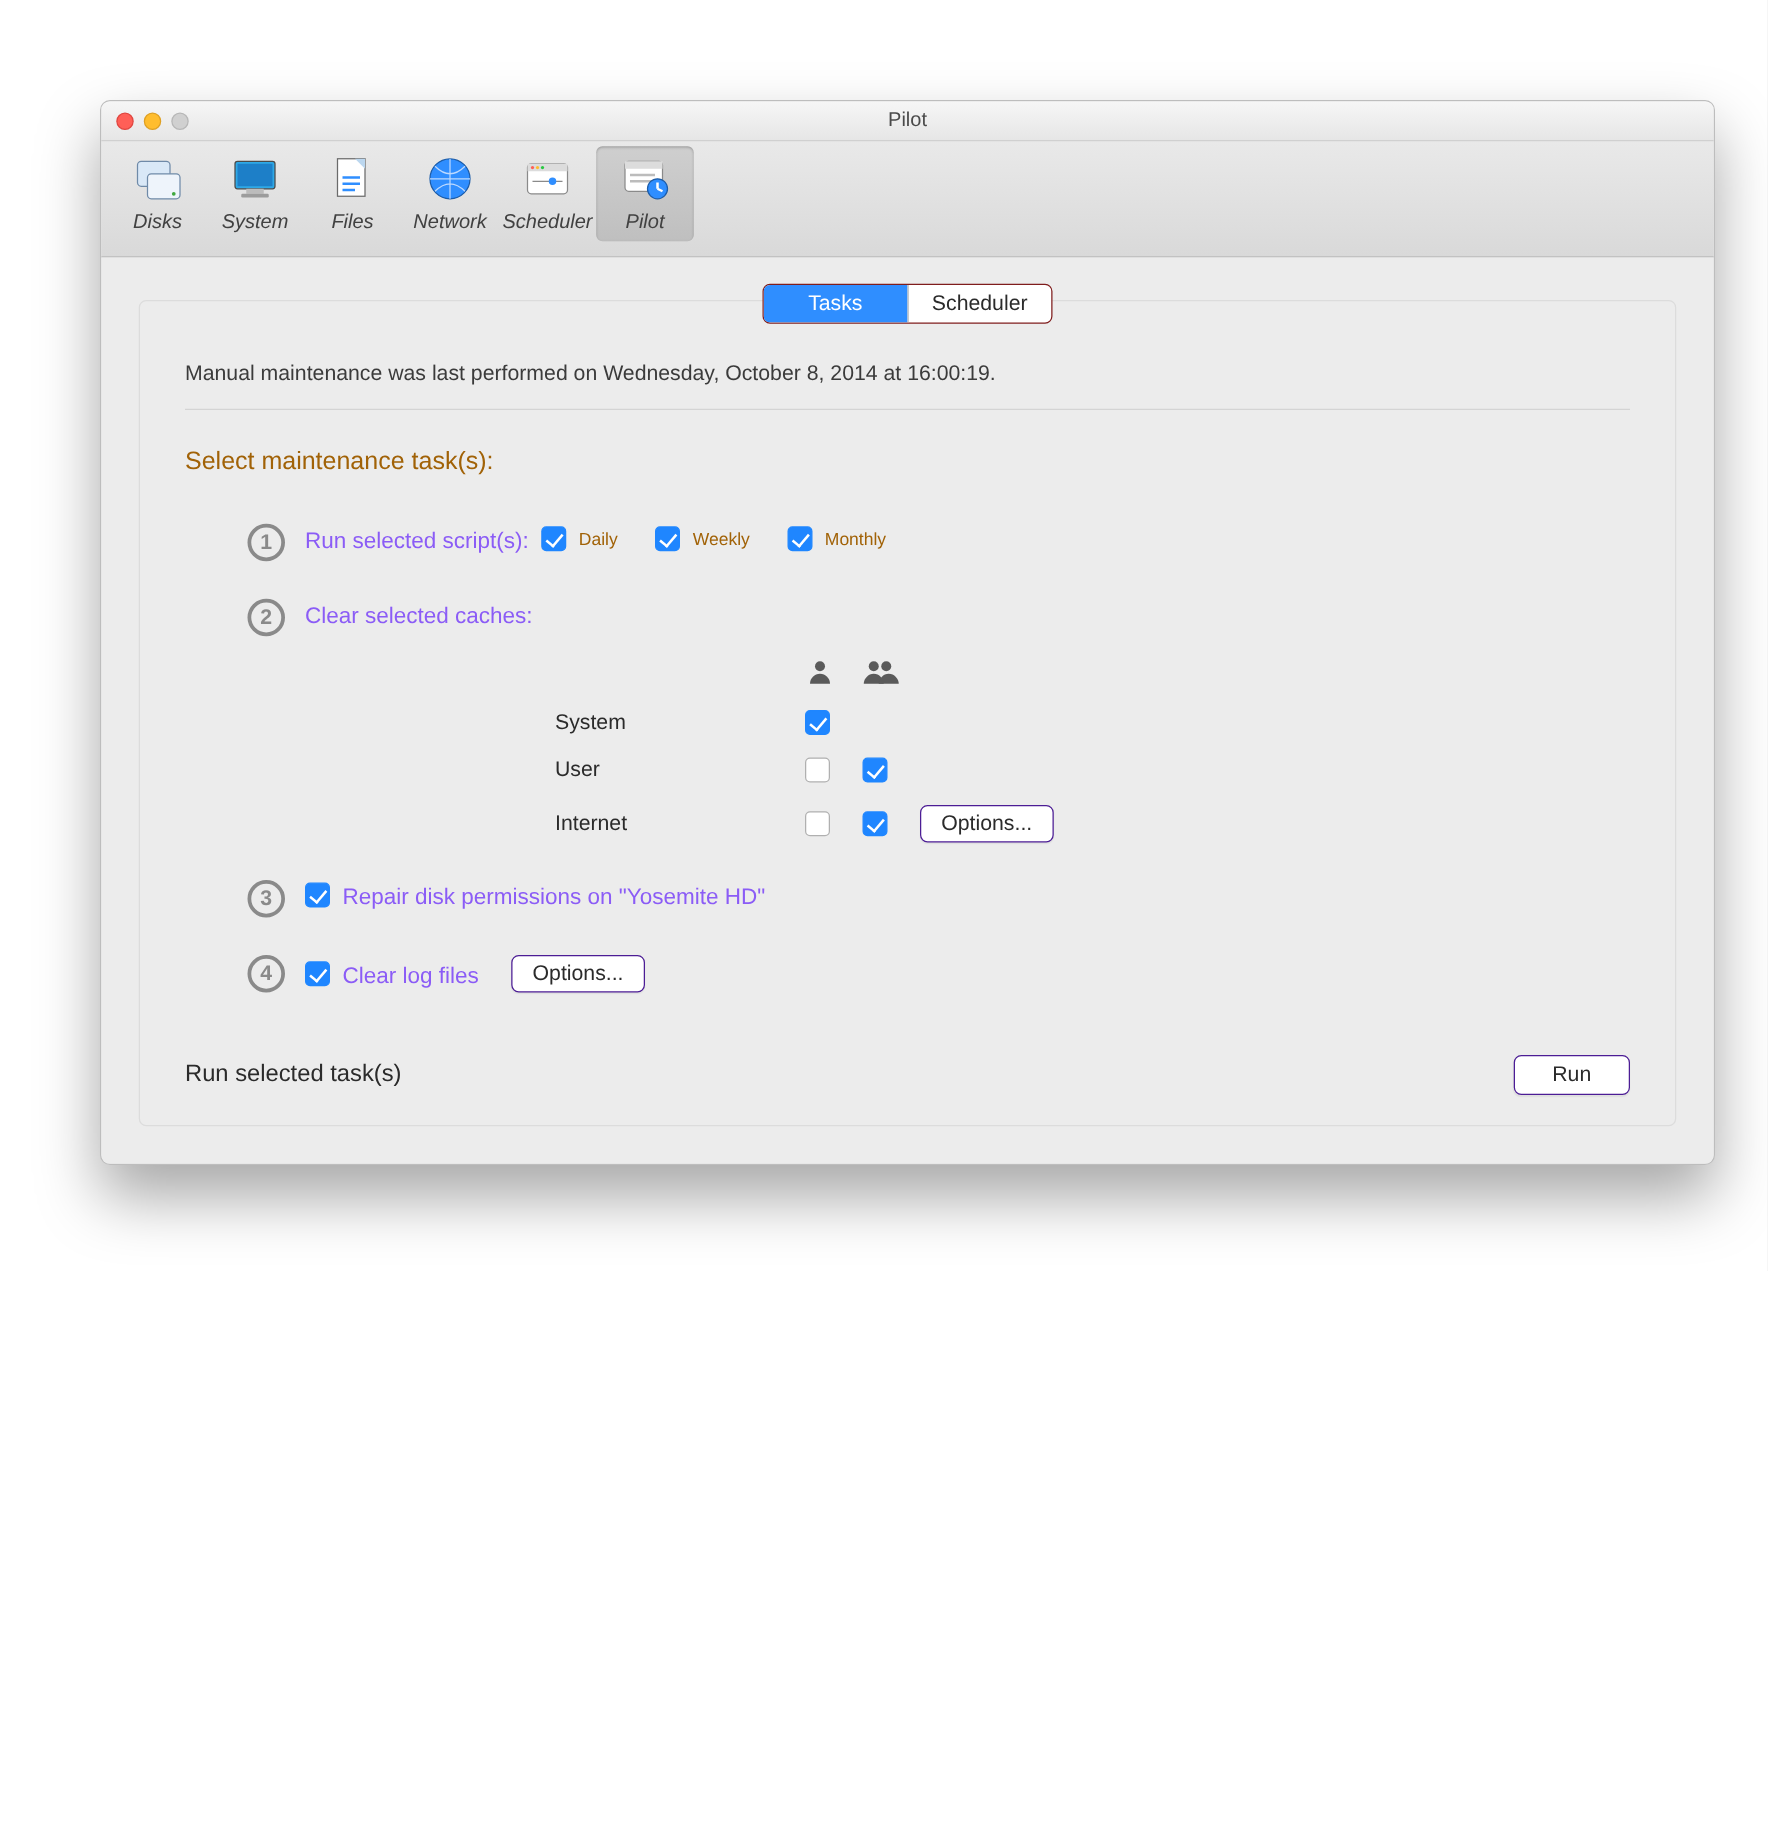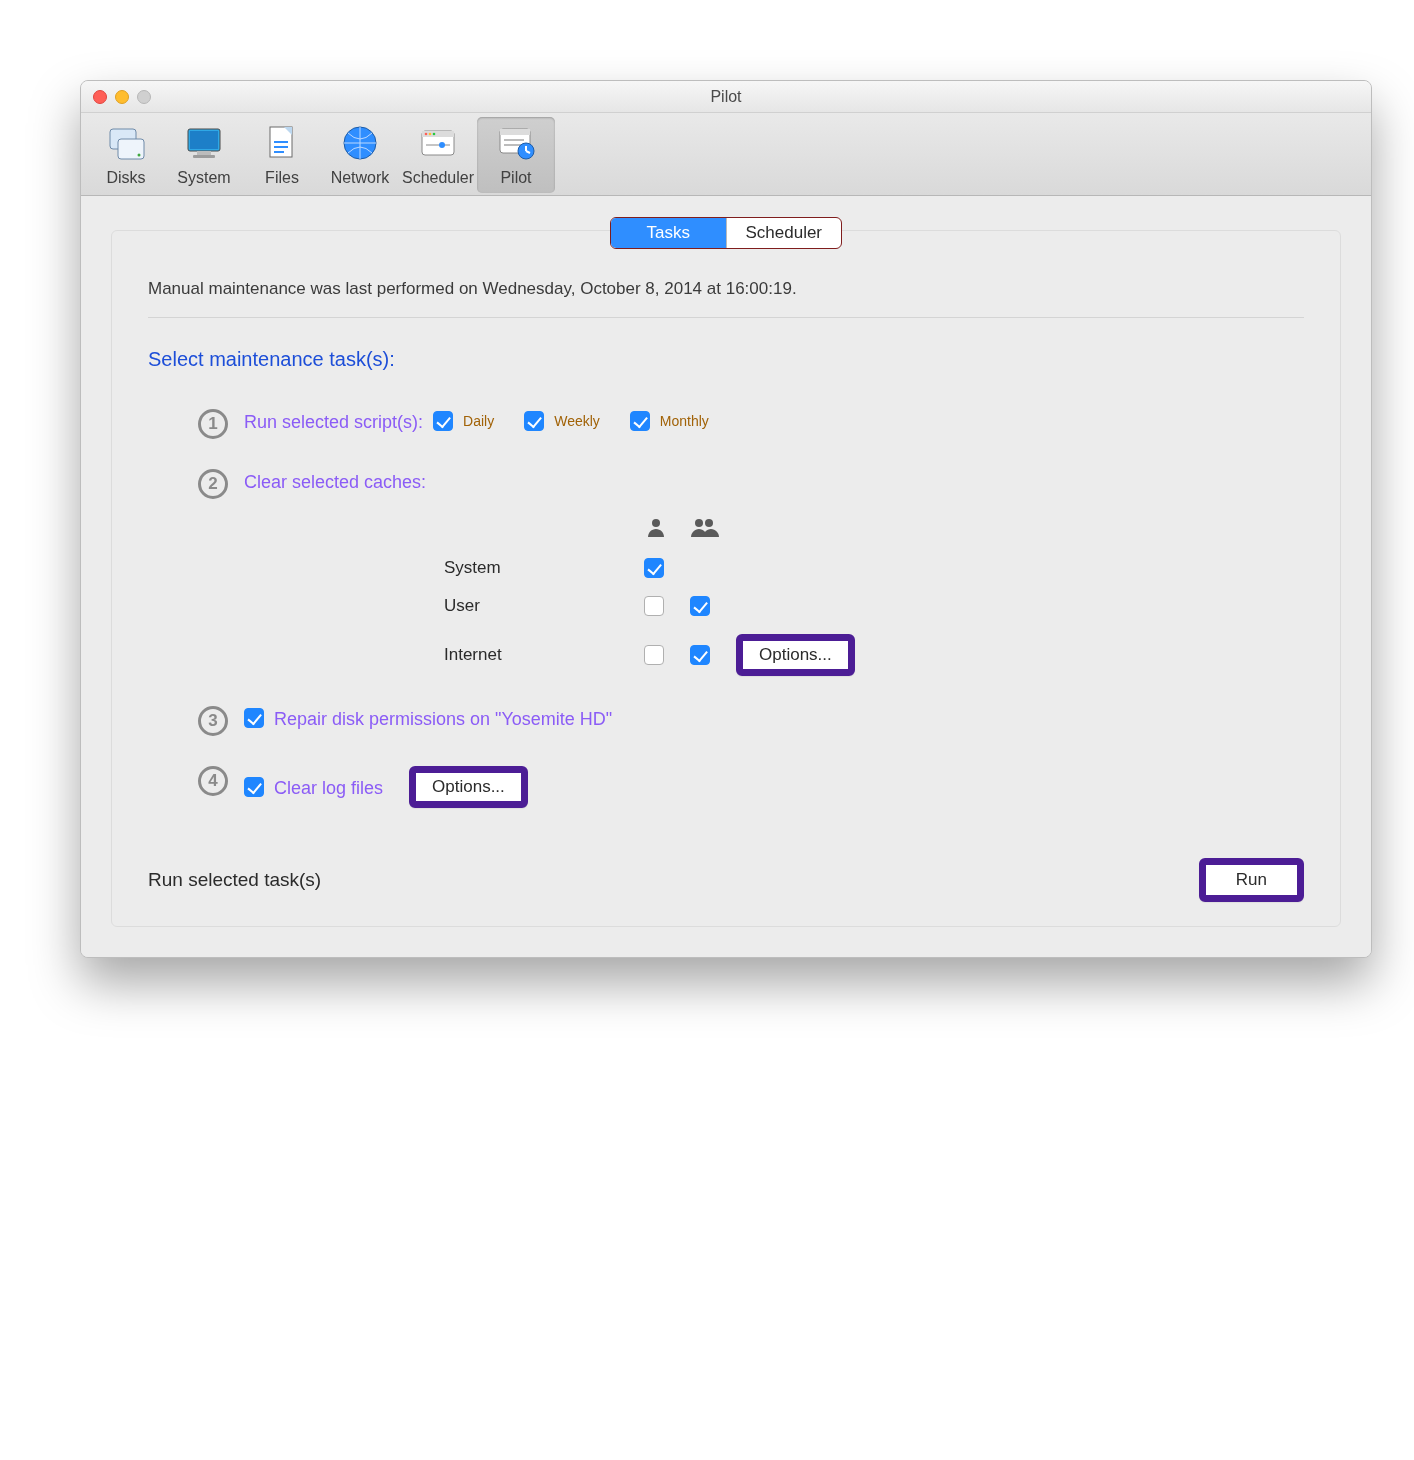--- a/index.html
+++ b/index.html
@@ -34,23 +34,24 @@
   }
   .tl { width: 14px; height: 14px; border-radius: 50%; }
   .tl.red { background:#ff5f57; border:1px solid #e04640; }
   .tl.yel { background:#ffbd2e; border:1px solid #dfa023; }
   .tl.gry { background:#d0d0d0; border:1px solid #b7b7b7; }
   .title {
     position: absolute; left:0; right:0; text-align:center;
     font-size: 16px; color:#4a4a4a;
   }
   .toolbar {
-    display:flex; padding: 4px 6px 2px 6px;
+    display:flex; padding: 4px 6px 12px 6px;
     background: linear-gradient(#e9e9e9,#d9d9d9);
     border-bottom: 1px solid #b7b7b7;
+    font-style: italic;
   }
   .toolbar-item {
     width: 78px; text-align:center; padding: 4px 2px 6px 2px;
     font-size: 16px; color:#414141; border-radius:5px;
   }
   .toolbar-item.active {
     background: linear-gradient(#cfcfcf,#bfbfbf);
     box-shadow: inset 0 1px 2px rgba(0,0,0,0.25);
   }
   .toolbar-icon {
@@ -75,21 +76,21 @@
   .seg.active { background:#2f8eff; color:#fff; }
   .seg + .seg { border-left:1px solid #b9b9b9; }
   .inner { padding: 0 36px; }
   .status {
     font-size: 17px; color:#3b3b3b; padding-bottom: 18px;
   }
   hr.sep {
     border:none; border-top:1px solid #d4d4d4; margin-bottom: 30px;
   }
   .section-head {
-    font-size: 20px; color:#1d4ed8; margin-bottom: 38px;
+    font-size: 20px; color:#a16207; margin-bottom: 38px;
   }
   .task-row { display:flex; align-items:flex-start; gap:16px; margin-bottom: 30px; padding-left: 50px; }
   .circled {
     width:30px; height:30px; border-radius:50%;
     border:3px solid #8a8a8a; color:#8a8a8a;
     display:flex; align-items:center; justify-content:center;
     font-weight:bold; font-size:17px; flex-shrink:0;
   }
   .task-body { flex:1; }
   .task-label { font-size: 18px; color:#8b5cf6; display:inline-block; margin-top:3px;}
@@ -103,21 +104,21 @@
   .check.on::after{
     content:""; width:6px; height:11px; border:solid #fff; border-width:0 2.5px 2.5px 0;
     transform: rotate(40deg) translateY(-1px);
   }
   .clabel { font-size:14px; color:#a16207; margin-right:20px;}
   .cache-grid { margin-top: 22px; }
   .cache-grid .grow { display:grid; grid-template-columns: 200px 46px 46px 140px; row-gap: 18px; align-items:center; margin-left: 200px; }
   .cache-head-icons { display:grid; grid-template-columns: 200px 46px 46px; margin-left: 200px; align-items:end; }
   .person-icon, .group-icon { color:#5a5a5a; }
   .mac-button {
-    background:#fff; border:7px solid #4c1d95; border-radius:6px;
+    background:#fff; border:1px solid #4c1d95; border-radius:6px;
     padding:4px 16px; font-size:17px; color:#2b2b2b;
     box-shadow: 0 1px 1px rgba(0,0,0,0.06);
   }
   .popup {
     display:inline-flex; align-items:center; background:#fff;
     border:1px solid #c6c6c6; border-radius:6px; overflow:hidden;
     box-shadow: 0 1px 1px rgba(0,0,0,0.06);
   }
   .popup .val { padding:5px 14px; font-size:17px; min-width:140px; }
   .popup .arrows {

